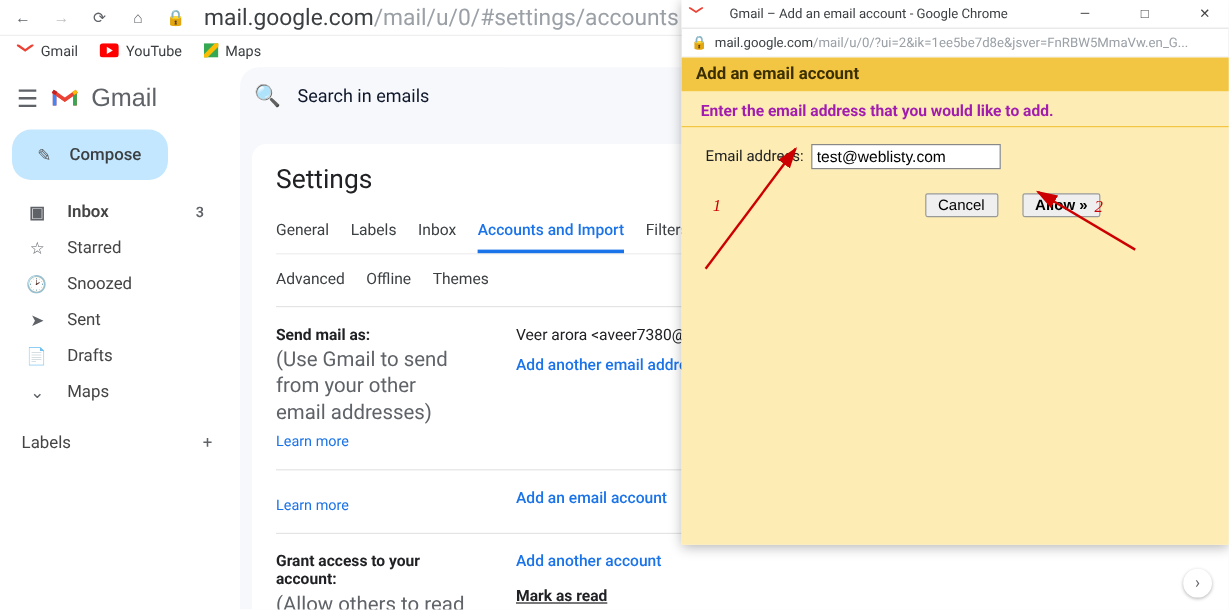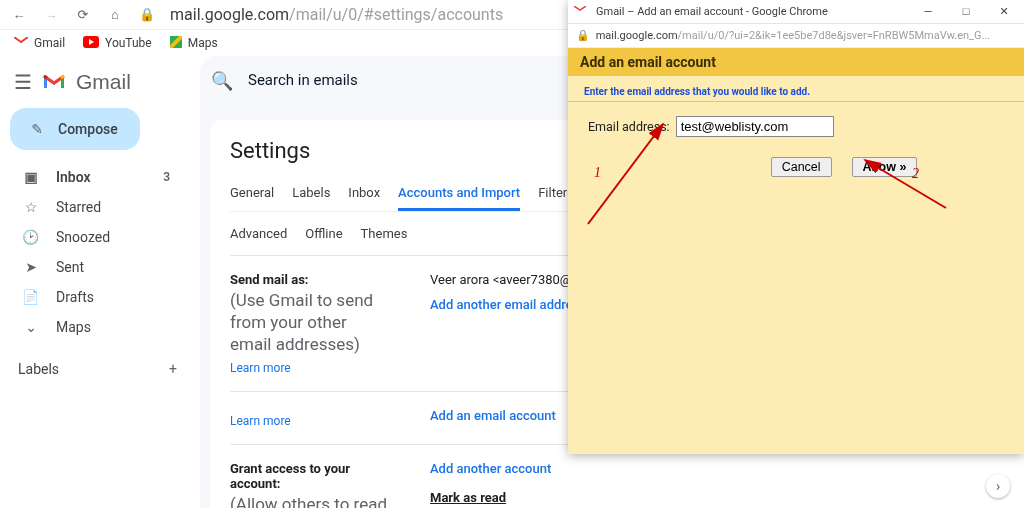--- a/index.html
+++ b/index.html
@@ -1,20 +1,20 @@
 <!DOCTYPE html>
 <html><head>
 <meta charset="utf-8">
 <style>
   * { box-sizing: border-box; }
   body { margin:0; font-family: "Segoe UI", Roboto, Arial, sans-serif; background:#fff; color:#202124; width:1024px; height:508px; overflow:hidden; position:relative;}
   
   .main-chrome { height:30px; display:flex; align-items:center; gap:14px; padding:0 10px; border-bottom:1px solid #eee; font-size:13px; color:#555;}
   .icn { display:inline-flex; align-items:center; justify-content:center; width:18px; height:18px; color:#5f6368;}
-  .url { color:#3c4043; font-size:16px;}
+  .url { color:#3c4043; font-size:19px;}
   .url .dim { color:#9aa0a6;}
   .bookmarks { height:26px; display:flex; align-items:center; gap:18px; padding:0 14px; font-size:12px; color:#3c4043;}
   .bookmarks .bm { display:flex; align-items:center; gap:6px;}
   
   .app { display:flex; height:calc(508px - 56px);}
   .sidebar { width:200px; padding:8px 0 0 0; font-size:14px; color:#3c4043;}
   .brandrow { display:flex; align-items:center; gap:10px; padding:6px 0 14px 14px;}
   .brand { font-size:21px; color:#5f6368; font-family:"Product Sans",Arial;}
   .compose { margin:0 0 12px 10px; background:#c2e7ff; border-radius:16px; padding:12px 18px; display:flex; align-items:center; gap:12px; font-weight:500; width:130px;}
   .navitem { display:flex; align-items:center; gap:16px; padding:6px 12px 6px 22px; font-size:14px; color:#444;}
@@ -36,28 +36,28 @@
   .sleft .desc { font-size:17px; color:#5f6368; margin-top:2px; line-height:1.3;}
   .link { color:#1a73e8; font-size:13px; }
   .linksm { color:#1a73e8; font-size:12px; }
   .sright { display:flex; flex-direction:column; gap:4px; font-size:13px;}
   .radio { display:flex; align-items:center; gap:8px;}
   .radio input {accent-color:#1a73e8;}
   .sub-h { font-weight:700; margin-top:10px;text-decoration:underline;}
   .scroll-arrow { position:absolute; bottom:10px; right:14px; width:24px; height:24px; border-radius:50%; background:#fff; box-shadow:0 1px 3px rgba(0,0,0,0.3); display:flex; align-items:center; justify-content:center; font-size:14px; color:#5f6368;}
   
   .popup { position:absolute; left:568px; top:0; width:456px; height:454px; box-shadow:0 2px 10px rgba(0,0,0,0.3); background:#fff; display:flex; flex-direction:column;}
-  .pop-titlebar { height:24px; background:#fff; display:flex; align-items:center; gap:10px; padding:0 6px; border-bottom:1px solid #e4e4e4; font-size:11px; color:#3c4043;}
+  .pop-titlebar { height:24px; background:#fff; display:flex; align-items:center; gap:22px; padding:0 6px; border-bottom:1px solid #e4e4e4; font-size:11px; color:#3c4043;}
   .pop-titlebar .spacer { flex:1;}
   .pop-winbtn { width:28px; text-align:center; font-size:11px; color:#444;}
   .pop-url { height:24px; display:flex; align-items:center; padding:0 8px; font-size:11px; color:#3c4043; border-bottom:1px solid #eee;}
   .pop-url .dim { color:#9aa0a6;}
   .pop-body { flex:1; background:#fdecb3; display:flex; flex-direction:column;}
   .pop-head { background:#f2c543; padding:6px 12px; font-weight:700; font-size:14px; color:#3b2f00;}
-  .pop-sub { padding:10px 16px 4px 16px; font-size:10px; font-weight:700; color:#1d4ed8; border-bottom:1px solid #f2c543;}
+  .pop-sub { padding:10px 16px 4px 16px; font-size:13px; font-weight:700; color:#a21caf; border-bottom:1px solid #f2c543;}
   .pop-form { padding:14px 20px; font-size:13px;}
   .formrow { display:flex; align-items:center; gap:6px;}
   .formrow label { font-size:12.5px;}
   .formrow input[type=text]{ border:1px solid #888; padding:2px 4px; font-size:13px; width:158px; background:#fff;}
   .btnrow { display:flex; gap:20px; justify-content:center; margin-top:20px; margin-left:96px;}
   .btn { background:#efefef; border:1px solid #999; padding:2px 10px; font-size:12.5px; border-radius:2px;}
   .btn.primary { font-weight:700;}
   
   .anos { position:absolute; left:568px; top:48px; width:456px; height:406px; pointer-events:none;}
   .anolbl { position:absolute; color:#c00; font-size:14px; font-style:italic; font-family:"Times New Roman",serif;}

